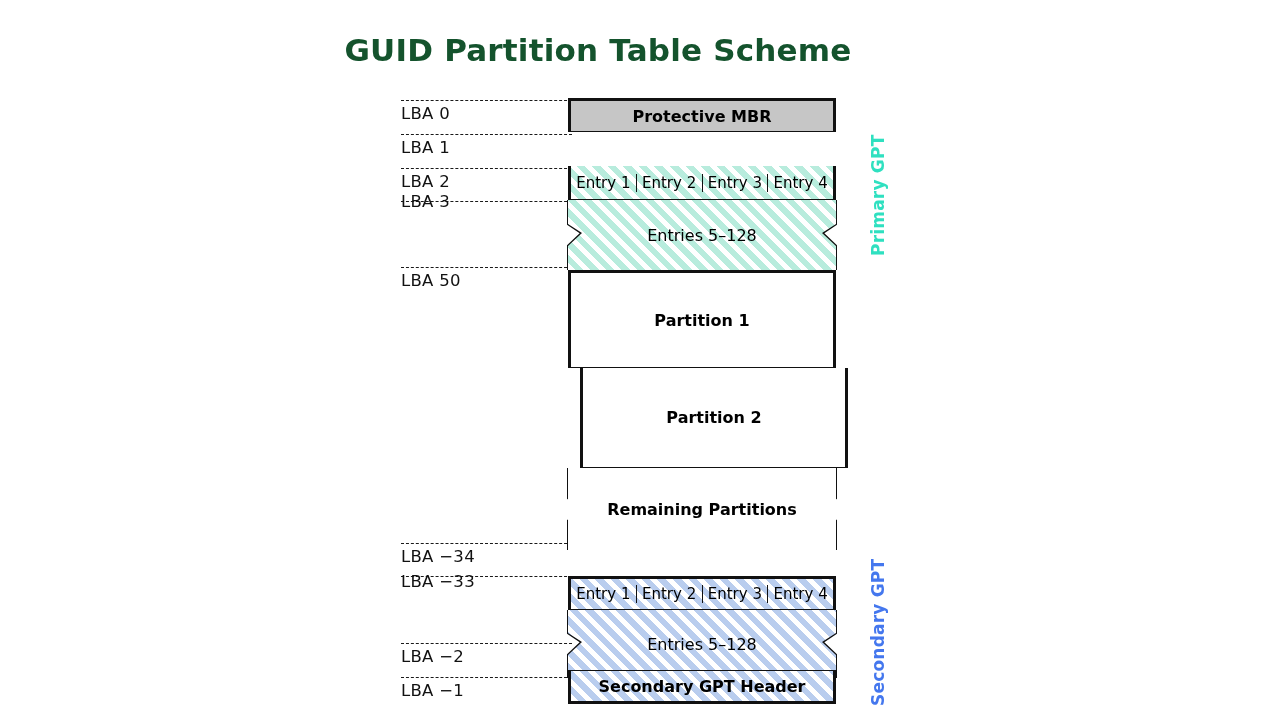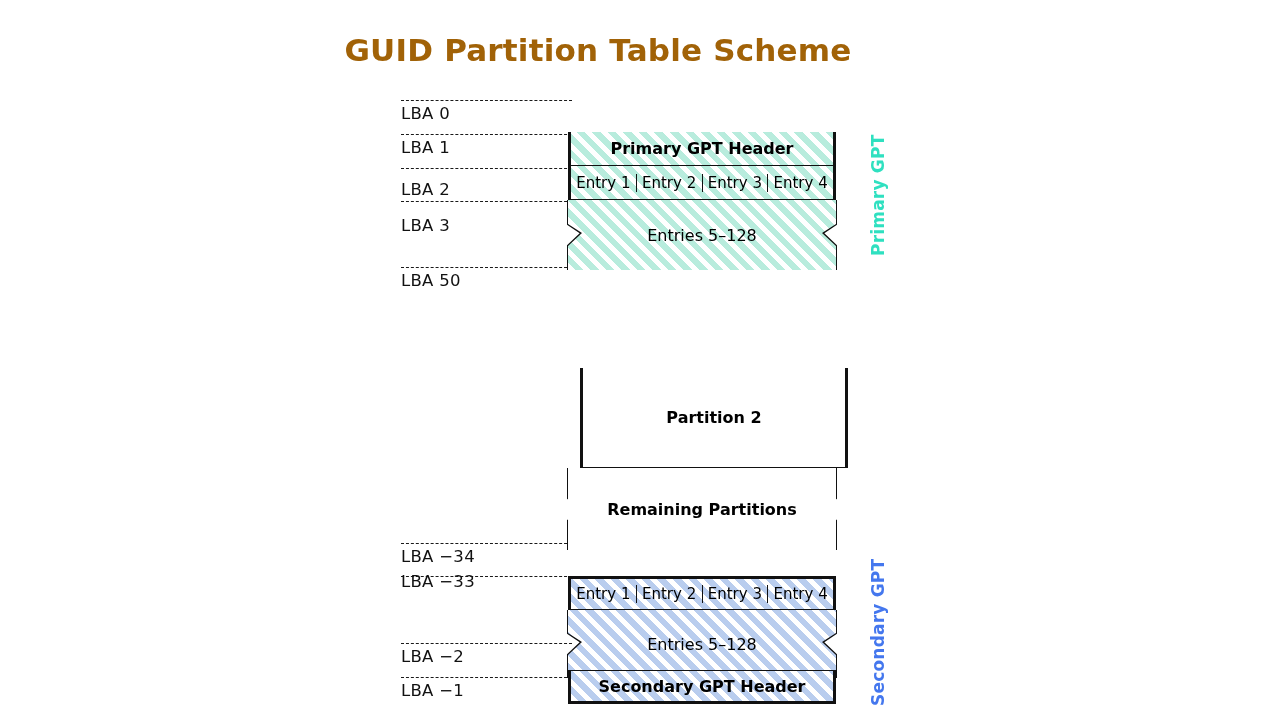--- a/index.html
+++ b/index.html
@@ -6,21 +6,21 @@
   body{
     width:1280px;height:720px;background:#ffffff;
     font-family:"DejaVu Sans","Liberation Sans",sans-serif;
     overflow:hidden;position:relative;
   }
   #stage{position:absolute;left:0;top:0;width:1280px;height:720px;}
 
   
   .title{
     position:absolute;left:0;top:32px;width:1196px;text-align:center;
-    font-size:31px;font-weight:bold;color:#a16207;letter-spacing:.2px;
+    font-size:31px;font-weight:bold;color:#14532d;letter-spacing:.2px;
   }
 
   
   .lba-line{
     position:absolute;left:401px;height:0;
     border-top:1.6px dashed #1a1a1a;
   }
   .lba-label{
     position:absolute;left:401px;
     font-size:16.5px;color:#111;white-space:nowrap;
@@ -94,61 +94,64 @@
 <div id="stage">
 
   <div class="title">GUID Partition Table Scheme</div>
 
   <div id="lba-layer">
       <div class="lba-line" style="top: 100px; width: 171px;"></div>
       <div class="lba-label" style="top: 104px;">LBA 0</div>
       <div class="lba-line" style="top: 134px; width: 171px;"></div>
       <div class="lba-label" style="top: 138px;">LBA 1</div>
       <div class="lba-line" style="top: 168px; width: 171px;"></div>
-      <div class="lba-label" style="top: 180px;">LBA 2</div>
+      <div class="lba-label" style="top: 172px;">LBA 2</div>
       <div class="lba-line" style="top: 201px; width: 171px;"></div>
-      <div class="lba-label" style="top: 216px;">LBA 3</div>
+      <div class="lba-label" style="top: 192px;">LBA 3</div>
       <div class="lba-line" style="top: 267px; width: 171px;"></div>
       <div class="lba-label" style="top: 271px;">LBA 50</div>
       <div class="lba-line" style="top: 543px; width: 171px;"></div>
       <div class="lba-label" style="top: 547px;">LBA −34</div>
       <div class="lba-line" style="top: 576px; width: 171px;"></div>
       <div class="lba-label" style="top: 572px;">LBA −33</div>
       <div class="lba-line" style="top: 643px; width: 171px;"></div>
       <div class="lba-label" style="top: 647px;">LBA −2</div>
       <div class="lba-line" style="top: 677px; width: 171px;"></div>
       <div class="lba-label" style="top: 681px;">LBA −1</div>
     </div>
 
   <div class="frame">
 
+    <div class="row bold fill-gray bd-thick-lr bd-top-thick bd-bot-thin" style="top:0px;height:34px;">
+      <span class="lbl">Protective MBR</span>
+    </div>
 
-    <div class="row bold hatch-green bd-thick-lr bd-bot-thin" style="top:34px;height:34px;">
-      <span class="lbl">Primary GPT Header</span>
-    </div>
 
     <div class="row hatch-green bd-thick-lr bd-bot-thin entries" style="top:68px;height:34px;">
       <div class="entry-cell">Entry 1</div>
       <div class="entry-cell">Entry 2</div>
       <div class="entry-cell">Entry 3</div>
       <div class="entry-cell">Entry 4</div>
     </div>
 
     <div class="breakrow" style="top:102px;height:70px;">
       <svg width="276" height="70" viewBox="0 0 276 70">
         <path d="M 4.5 0 L 4.5 24 L 18 33 L 4.5 46 L 4.5 70
                  L 271.5 70 L 271.5 46 L 258 33 L 271.5 24 L 271.5 0 Z" fill="none" class="hatchfill-g"></path>
         <path d="M 4.5 0 L 4.5 24 L 18 33 L 4.5 46 L 4.5 70" fill="none" stroke="#111" stroke-width="3" stroke-linejoin="miter"></path>
         <path d="M 271.5 0 L 271.5 24 L 258 33 L 271.5 46 L 271.5 70" fill="none" stroke="#111" stroke-width="3" stroke-linejoin="miter"></path>
       </svg>
       <div class="inner hatch-green" style="clip-path:polygon(0px 0px, 268px 0px, 268px 24px, 254px 33px, 268px 46px, 268px 70px, 0px 70px, 0px 46px, 14px 33px, 0px 24px);">
         <span class="lbl">Entries 5–128</span>
       </div>
     </div>
 
+    <div class="row bold fill-white bd-thick-lr bd-top-thick bd-bot-thin" style="top:172px;height:98px;">
+      <span class="lbl">Partition 1</span>
+    </div>
 
     <div class="row bold fill-white bd-thick-lr bd-bot-thin" style="top:270px;height:100px;margin-left:12px;">
       <span class="lbl">Partition 2</span>
     </div>
 
     <div class="breakrow" style="top:370px;height:82px;text-align:center;">
       <svg width="276" height="82" viewBox="0 0 276 82">
         <path d="M 4.5 0 L 4.5 30 L 18 40 L 4.5 53 L 4.5 82" fill="none" stroke="#111" stroke-width="3" stroke-linejoin="miter"></path>
         <path d="M 271.5 0 L 271.5 30 L 258 40 L 271.5 53 L 271.5 82" fill="none" stroke="#111" stroke-width="3" stroke-linejoin="miter"></path>
       </svg>

